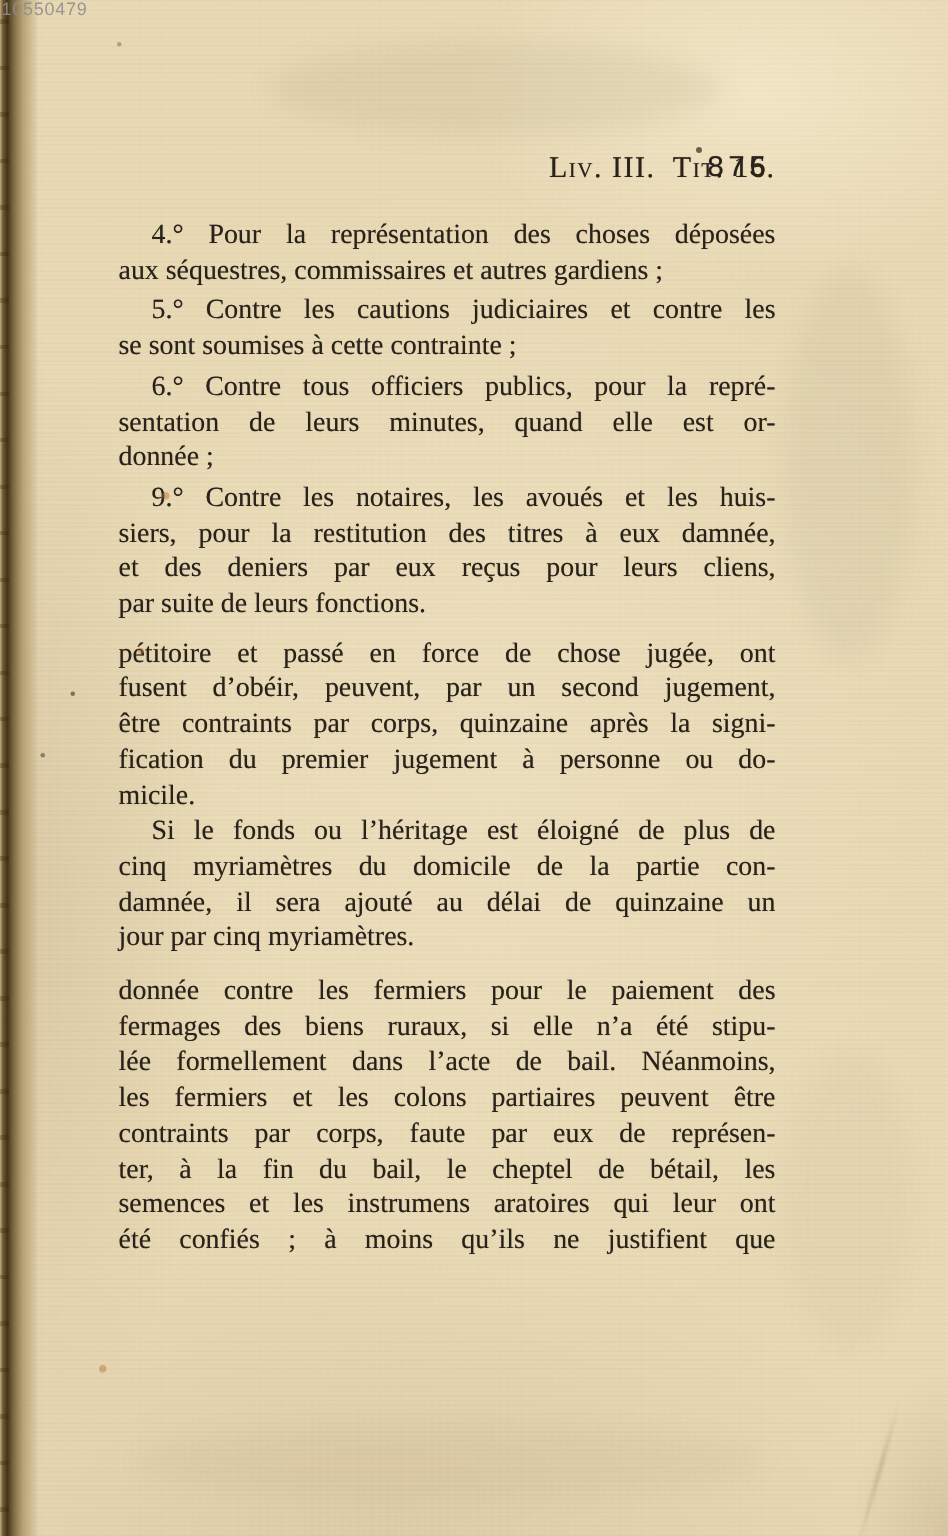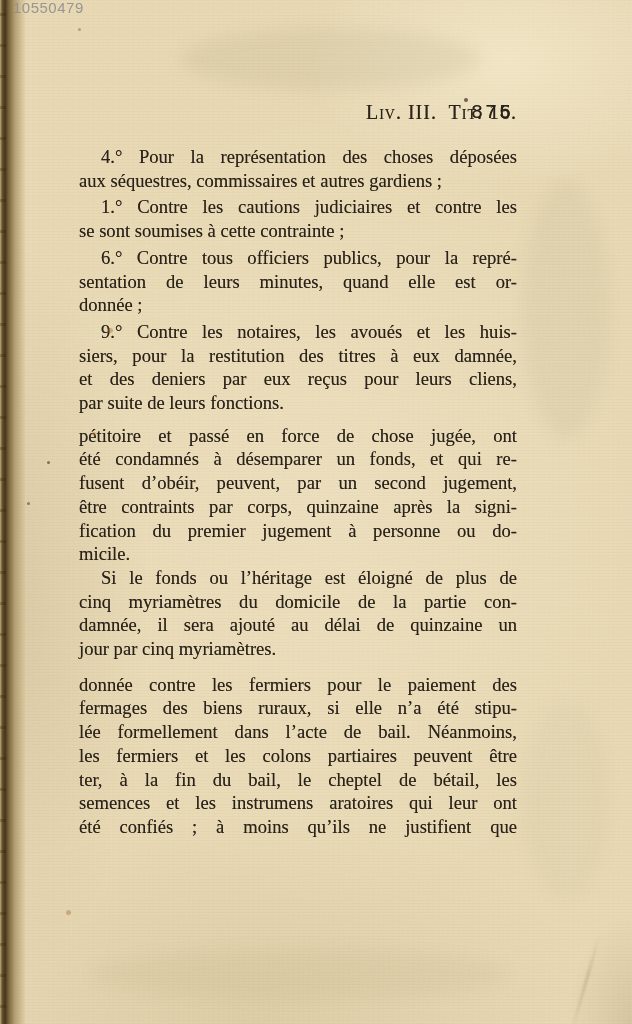--- a/index.html
+++ b/index.html
@@ -22,23 +22,23 @@
   .binding-edge{
     position:absolute;left:0;top:0;bottom:0;width:26px;
     background:linear-gradient(90deg,#c3ae7f 0px,#6b5733 2px,#453419 5px,#7d6942 9px,#b5a072 15px,rgba(181,160,113,0) 26px);
   }
   .binding-ticks{
     position:absolute;left:0;top:0;bottom:0;width:6px;
     background:repeating-linear-gradient(180deg, transparent 0 13px, rgba(40,30,12,0.38) 13px 16px, transparent 16px 31px);
     opacity:.7;
   }
   .watermark{
-    position:absolute;left:13px;top:-1px;
+    position:absolute;left:1px;top:-1px;
     font-family:"Liberation Sans","DejaVu Sans",sans-serif;
-    font-size:15px;color:#8f8f8f;letter-spacing:0.5px;opacity:.9;
+    font-size:12px;color:#8f8f8f;letter-spacing:0.5px;opacity:.9;
   }
   .header{position:absolute;left:67px;top:101px;width:450px;height:26px;font-size:20px;}
   .running-title{
     position:absolute;left:0;right:0;text-align:right;
     font-variant:small-caps;letter-spacing:1px;white-space:pre;
     text-shadow:0 0 0.5px rgba(41,34,26,0.55);
   }
   .page-number{
     position:absolute;right:4px;top:0;letter-spacing:2px;
     text-shadow:0 0 0.5px rgba(41,34,26,0.55);
@@ -89,53 +89,53 @@
     <span class="running-title">Liv. III.  Tit. 16.</span>
     <span class="page-number">875</span>
   </div>
 
   <div class="text-block" id="text-block">
       <div class="para none">
         <div class="line first">4.° Pour la représentation des choses déposées</div>
         <div class="line end">aux séquestres, commissaires et autres gardiens ;</div>
       </div>
       <div class="para item">
-        <div class="line first">1.° Contre les cautions judiciaires et contre les</div>
+        <div class="line first">5.° Contre les cautions judiciaires et contre les</div>
         <div class="line end">se sont soumises à cette contrainte ;</div>
       </div>
       <div class="para item">
         <div class="line first">6.° Contre tous officiers publics, pour la repré-</div>
         <div class="line">sentation de leurs minutes, quand elle est or-</div>
         <div class="line end">donnée ;</div>
       </div>
       <div class="para item">
         <div class="line first">9.° Contre les notaires, les avoués et les huis-</div>
         <div class="line">siers, pour la restitution des titres à eux damnée,</div>
         <div class="line">et des deniers par eux reçus pour leurs cliens,</div>
         <div class="line end">par suite de leurs fonctions.</div>
       </div>
       <div class="para article">
         <div class="line">pétitoire et passé en force de chose jugée, ont</div>
-        <div class="line">été condamnés à désemparer un fonds, et qui re-</div>
         <div class="line">fusent d’obéir, peuvent, par un second jugement,</div>
         <div class="line">être contraints par corps, quinzaine après la signi-</div>
         <div class="line">fication du premier jugement à personne ou do-</div>
         <div class="line end">micile.</div>
       </div>
       <div class="para none">
         <div class="line first">Si le fonds ou l’héritage est éloigné de plus de</div>
         <div class="line">cinq myriamètres du domicile de la partie con-</div>
         <div class="line">damnée, il sera ajouté au délai de quinzaine un</div>
         <div class="line end">jour par cinq myriamètres.</div>
       </div>
       <div class="para article-lg">
         <div class="line">donnée contre les fermiers pour le paiement des</div>
         <div class="line">fermages des biens ruraux, si elle n’a été stipu-</div>
         <div class="line">lée formellement dans l’acte de bail. Néanmoins,</div>
         <div class="line">les fermiers et les colons partiaires peuvent être</div>
+        <div class="line">contraints par corps, faute par eux de représen-</div>
         <div class="line">ter, à la fin du bail, le cheptel de bétail, les</div>
         <div class="line">semences et les instrumens aratoires qui leur ont</div>
         <div class="line">été confiés ; à moins qu’ils ne justifient que</div>
       </div>
     </div>
 
   <div class="speck" style="left:464px;top:98px;width:4px;height:4px;background:#4f4030;opacity:.8;"></div>
   <div class="speck" style="left:78px;top:28px;width:3px;height:3px;background:#7a6848;opacity:.5;"></div>
   <div class="speck" style="left:47px;top:461px;width:3px;height:3px;background:#564734;opacity:.7;"></div>
   <div class="speck" style="left:27px;top:502px;width:3px;height:3px;background:#564734;opacity:.6;"></div>

